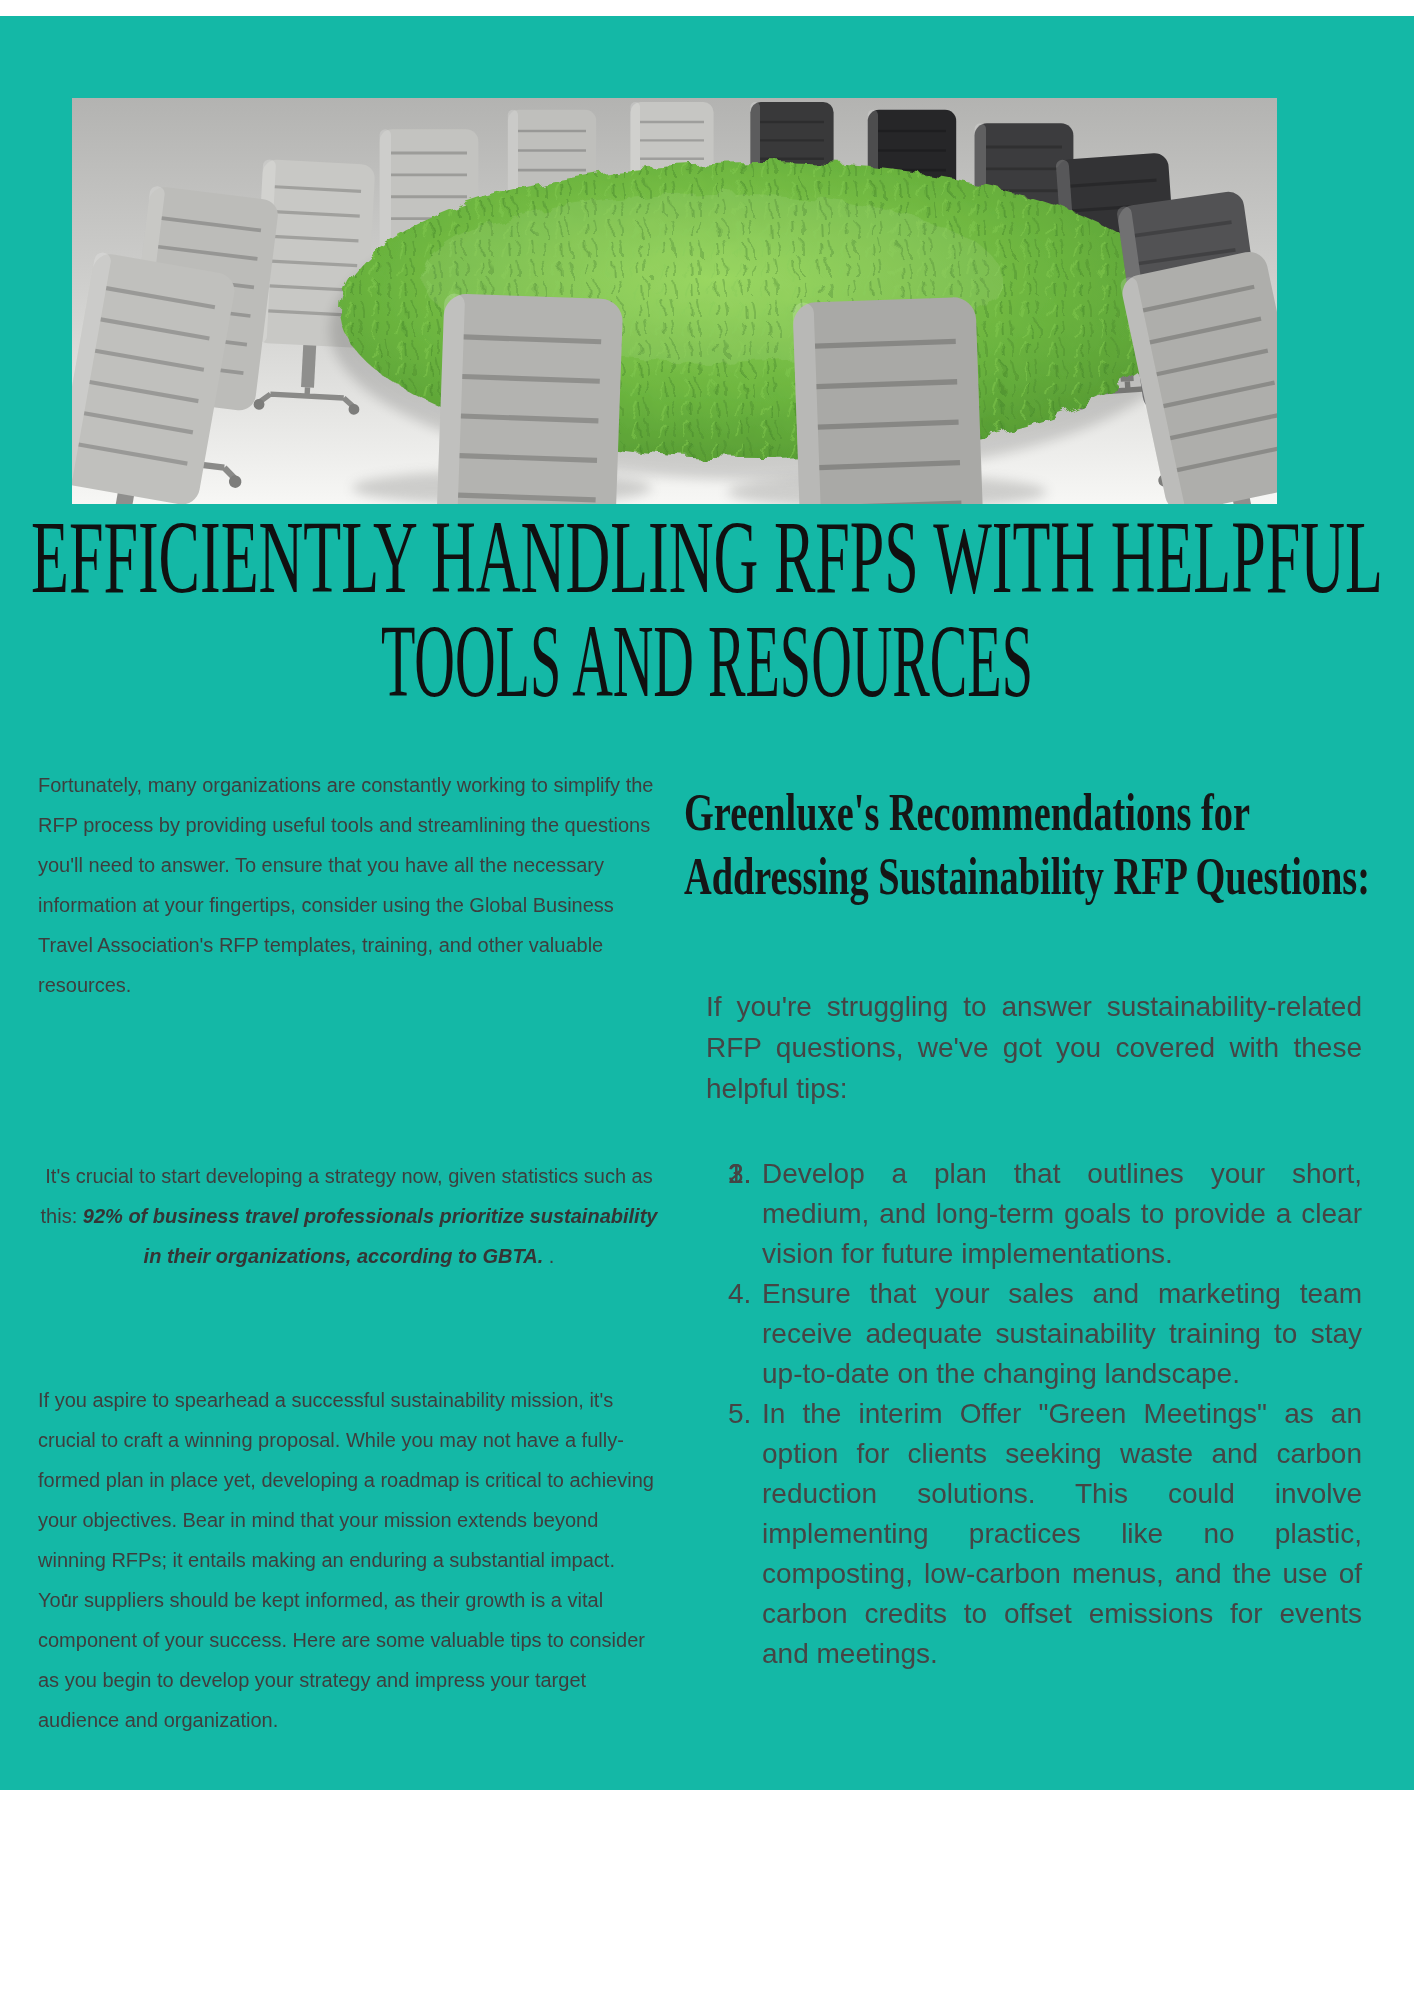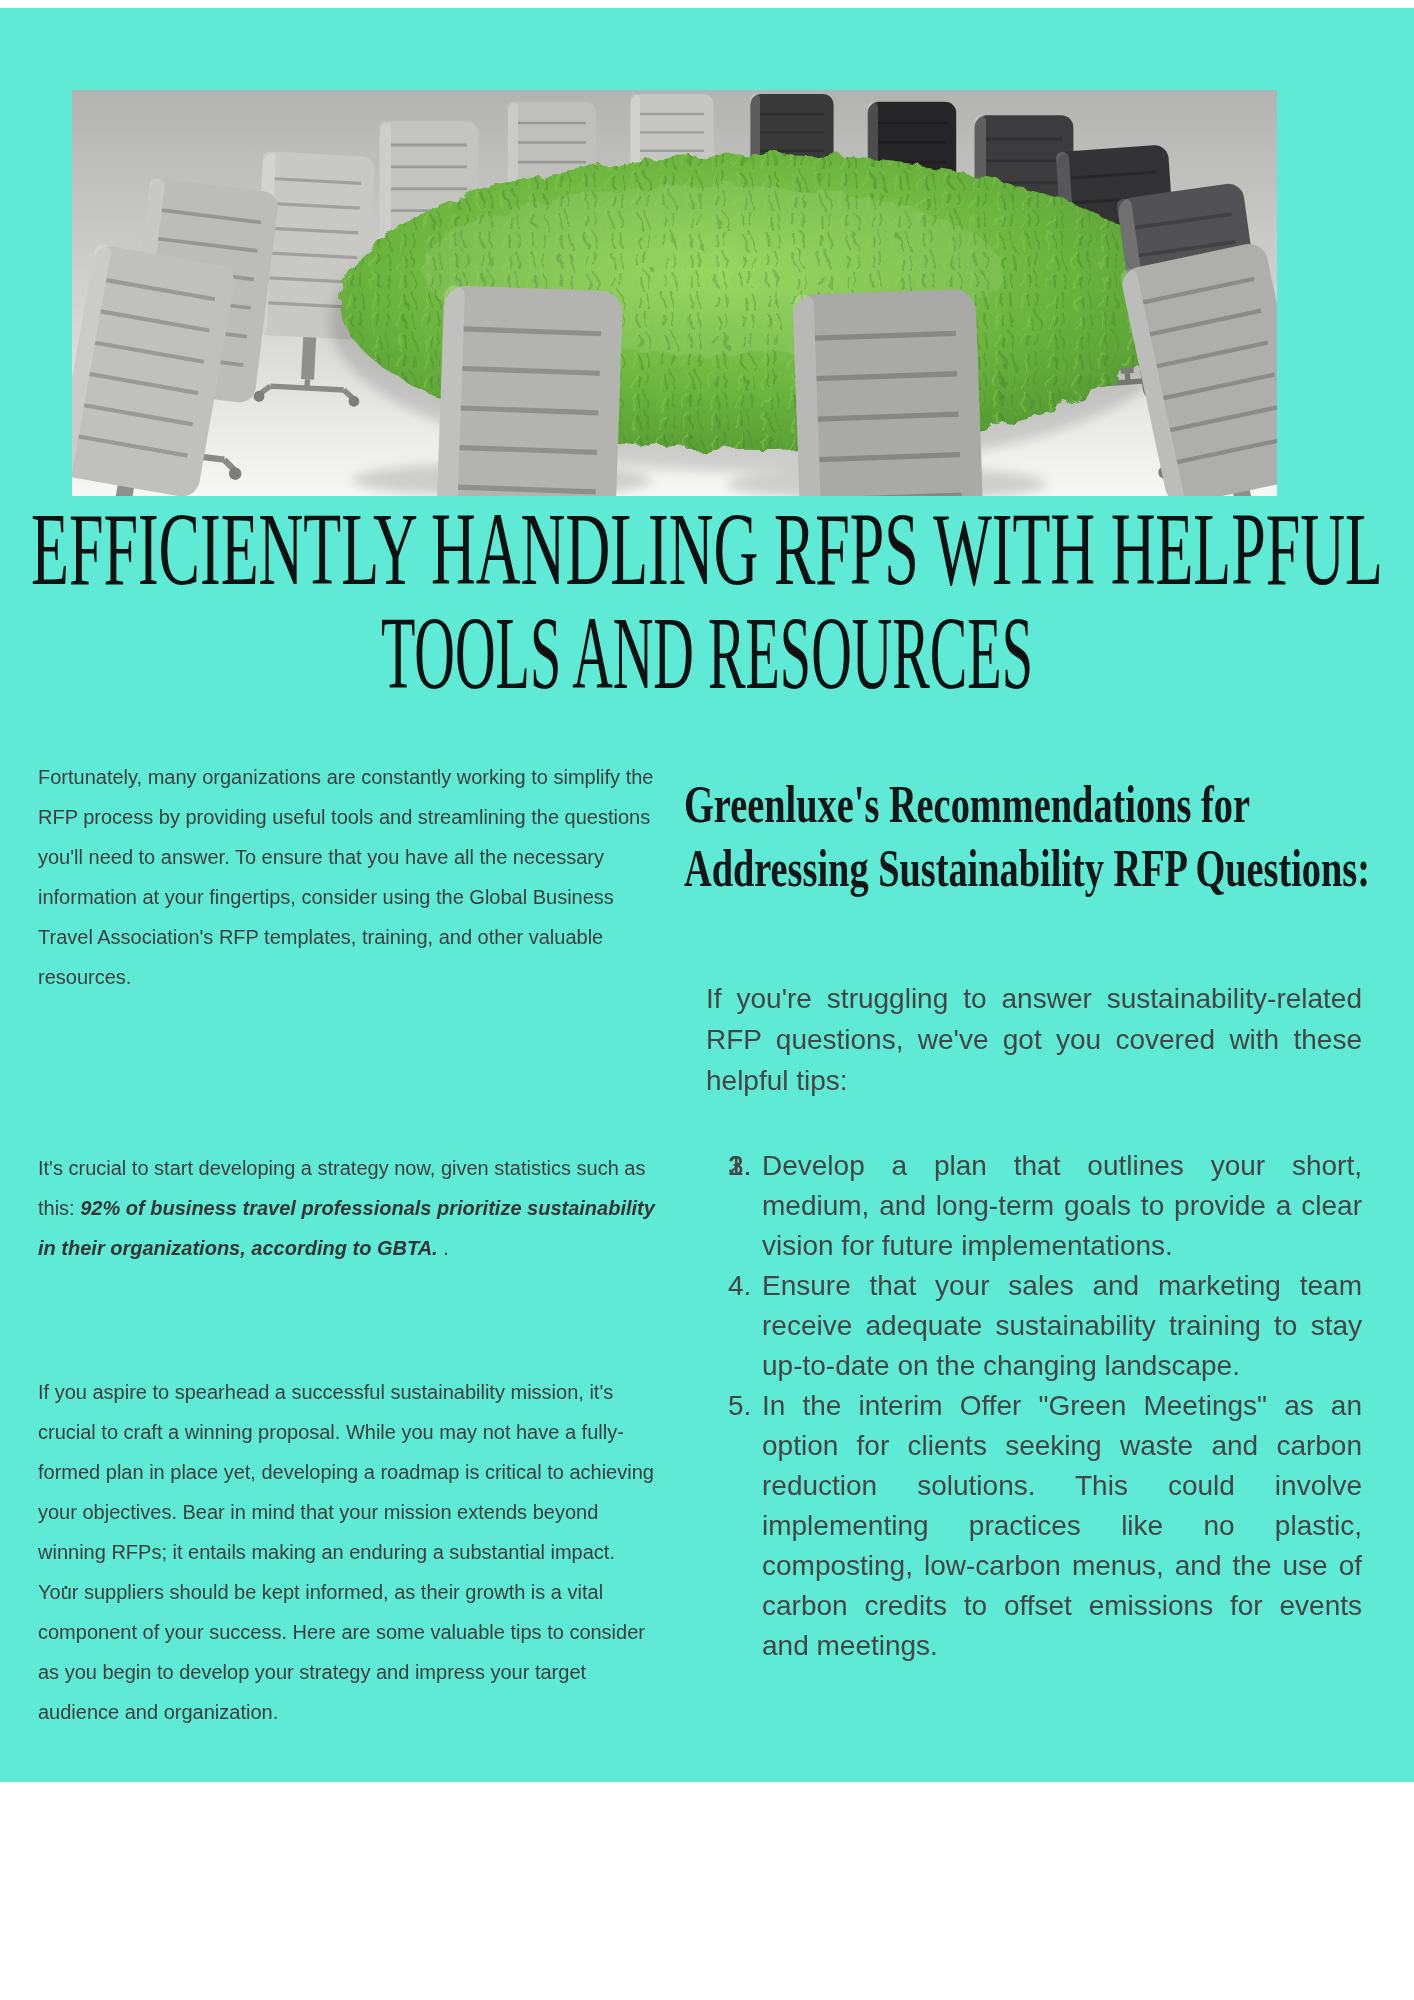--- a/index.html
+++ b/index.html
@@ -1,35 +1,35 @@
 <!DOCTYPE html>
 <html><head>
 <meta charset="utf-8">
 <style>
   * { margin:0; padding:0; box-sizing:border-box; }
   html,body { background:#ffffff; }
   .page {
-    position:relative; width:1414px; height:1774px; margin:8px auto;
-    background:#5eead4; overflow:hidden;
+    position:relative; width:1414px; height:1774px; margin:16px auto;
+    background:#14b8a6; overflow:hidden;
     font-family:"Liberation Sans", sans-serif;
   }
   .hero { position:absolute; left:72px; top:82px; width:1205px; height:406px; }
   .headline-svg { position:absolute; left:0; top:490px; width:1414px; height:215px; }
   .headline-svg text {
     font-family:"Liberation Serif", serif; font-weight:400; fill:#101010;
   }
   .rhead-svg { position:absolute; left:684px; top:752px; width:710px; height:140px; }
   .rhead-svg text { font-family:"Liberation Serif", serif; font-weight:700; fill:#161616; }
 
   .para {
     position:absolute; left:38px; width:622px;
     font-size:20px; line-height:40px; color:#3e3e3e; text-align:left;
   }
   .p1 { top:749px; }
-  .p2 { top:1140px; }
+  .p2 { top:1140px;text-align:center; }
   .p3 { top:1364px; }
   .bold-em { font-weight:700; font-style:italic; color:#353535; }
   .stray-dot { position:absolute; left:62px; top:1556px; font-size:28px; color:#3e3e3e; }
 
   .intro {
     position:absolute; left:706px; top:970px; width:656px;
     font-size:28px; line-height:41px; color:#454545;
     text-align:justify; text-align-last:left;
   }
   .tips { position:absolute; left:706px; top:1138px; width:656px; }

